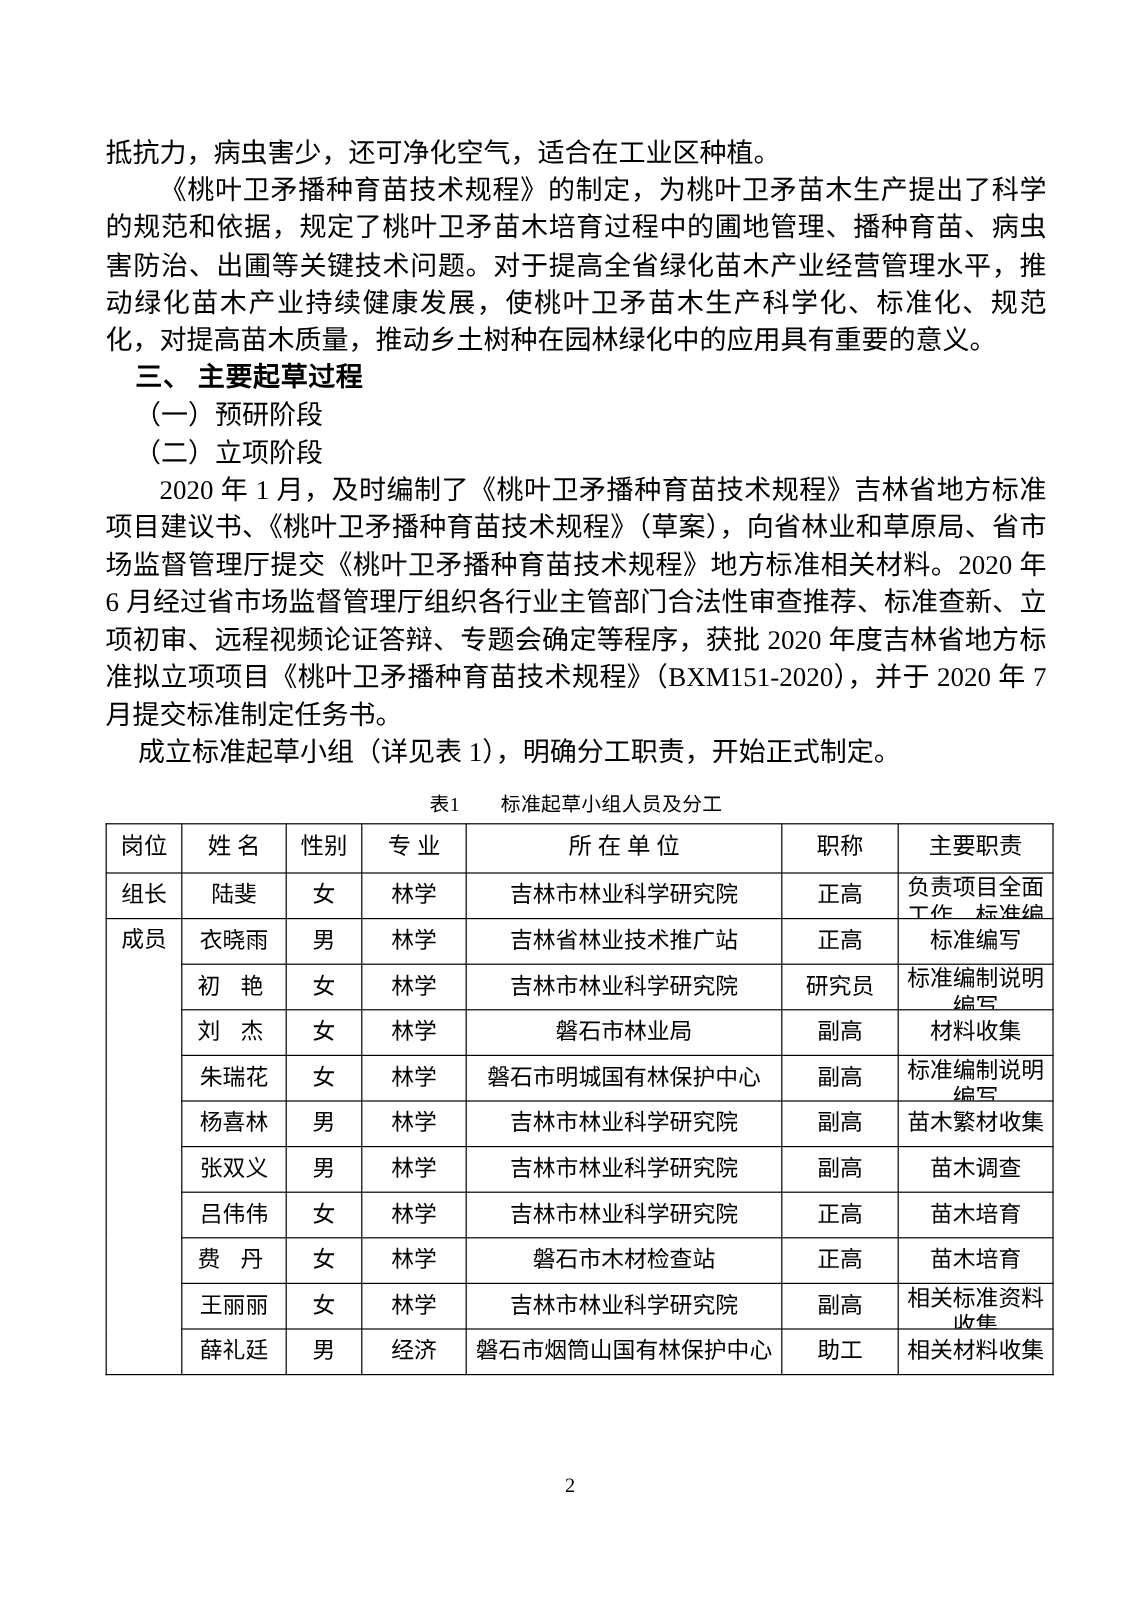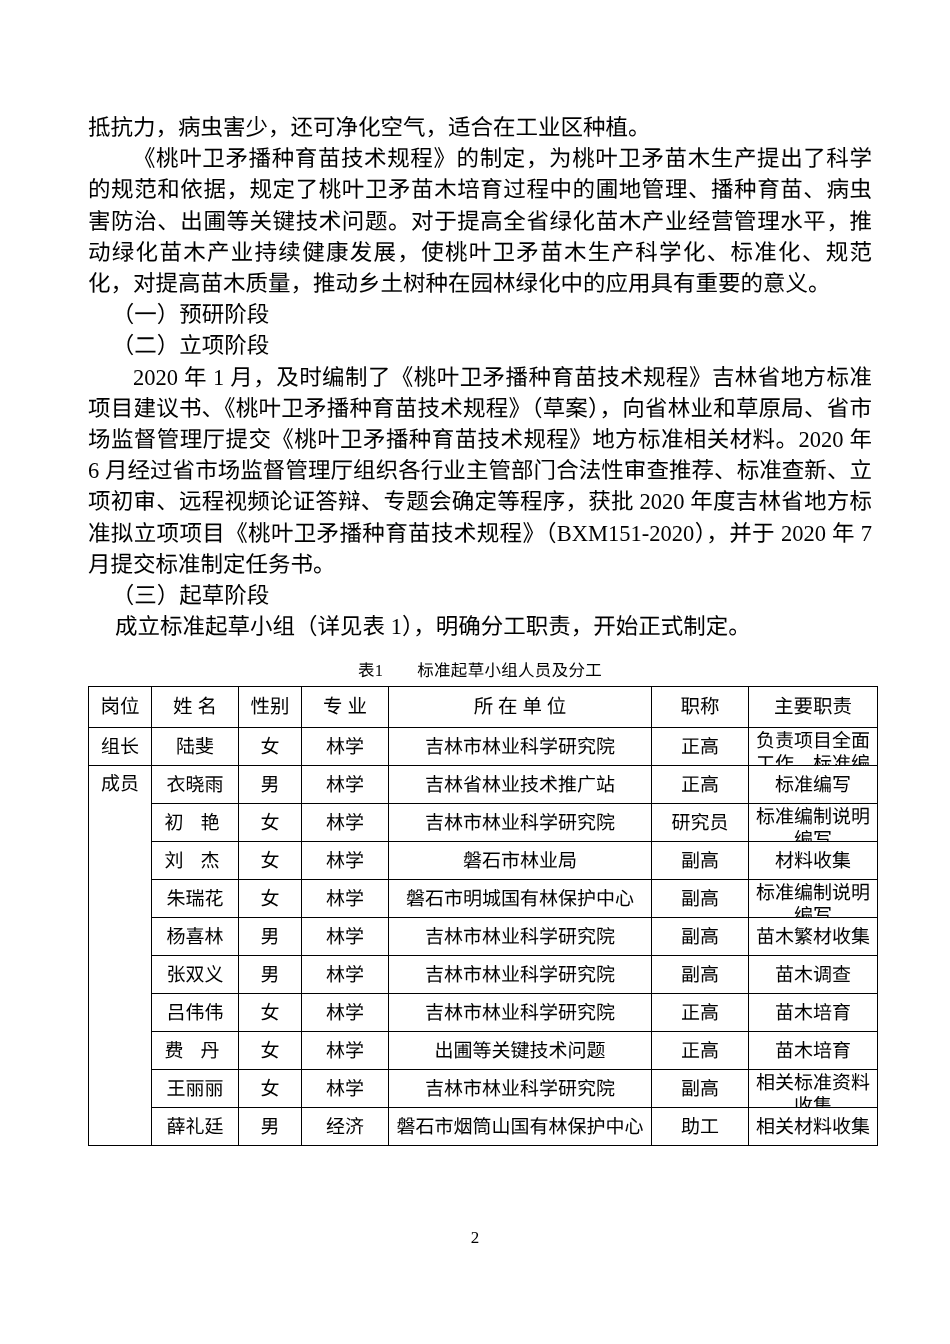--- a/index.html
+++ b/index.html
@@ -135,27 +135,27 @@
 </head>
 <body>
 
 <div class="page">
   <div class="content">
 
     <p class="para">抵抗力，病虫害少，还可净化空气，适合在工业区种植。</p>
 
     <p class="para indent">《桃叶卫矛播种育苗技术规程》的制定，为桃叶卫矛苗木生产提出了科学的规范和依据，规定了桃叶卫矛苗木培育过程中的圃地管理、播种育苗、病虫害防治、出圃等关键技术问题。对于提高全省绿化苗木产业经营管理水平，推动绿化苗木产业持续健康发展，使桃叶卫矛苗木生产科学化、标准化、规范化，对提高苗木质量，推动乡土树种在园林绿化中的应用具有重要的意义。</p>
 
+    <h3 class="heading">三、  主要起草过程</h3>
 
     <p class="sub">（一）预研阶段</p>
 
     <p class="sub">（二）立项阶段</p>
     <p class="para indent">2020 年 1 月，及时编制了《桃叶卫矛播种育苗技术规程》吉林省地方标准项目建议书、《桃叶卫矛播种育苗技术规程》（草案），向省林业和草原局、省市场监督管理厅提交《桃叶卫矛播种育苗技术规程》地方标准相关材料。2020 年 6 月经过省市场监督管理厅组织各行业主管部门合法性审查推荐、标准查新、立项初审、远程视频论证答辩、专题会确定等程序，获批 2020 年度吉林省地方标准拟立项项目《桃叶卫矛播种育苗技术规程》（BXM151-2020），并于 2020 年 7 月提交标准制定任务书。</p>
 
-    <p class="sub">（三）起草阶段</p>
     <p class="tblintro">成立标准起草小组（详见表 1），明确分工职责，开始正式制定。</p>
 
     <div class="table-caption">
       <span>表1</span><span class="cap-gap"></span><span>标准起草小组人员及分工</span>
     </div>
 
     <table class="staff">
       <thead>
         <tr>
           <td class="c-role">岗位</td>
@@ -246,21 +246,21 @@
           <td class="c-major">林学</td>
           <td class="c-unit">吉林市林业科学研究院</td>
           <td class="c-title">正高</td>
           <td class="c-duty">苗木培育</td>
         </tr>
 
         <tr>
           <td class="c-name spaced2">费  丹</td>
           <td class="c-gender">女</td>
           <td class="c-major">林学</td>
-          <td class="c-unit">出圃等关键技术问题</td>
+          <td class="c-unit">磐石市木材检查站</td>
           <td class="c-title">正高</td>
           <td class="c-duty">苗木培育</td>
         </tr>
 
         <tr>
           <td class="c-name">王丽丽</td>
           <td class="c-gender">女</td>
           <td class="c-major">林学</td>
           <td class="c-unit">吉林市林业科学研究院</td>
           <td class="c-title">副高</td>

